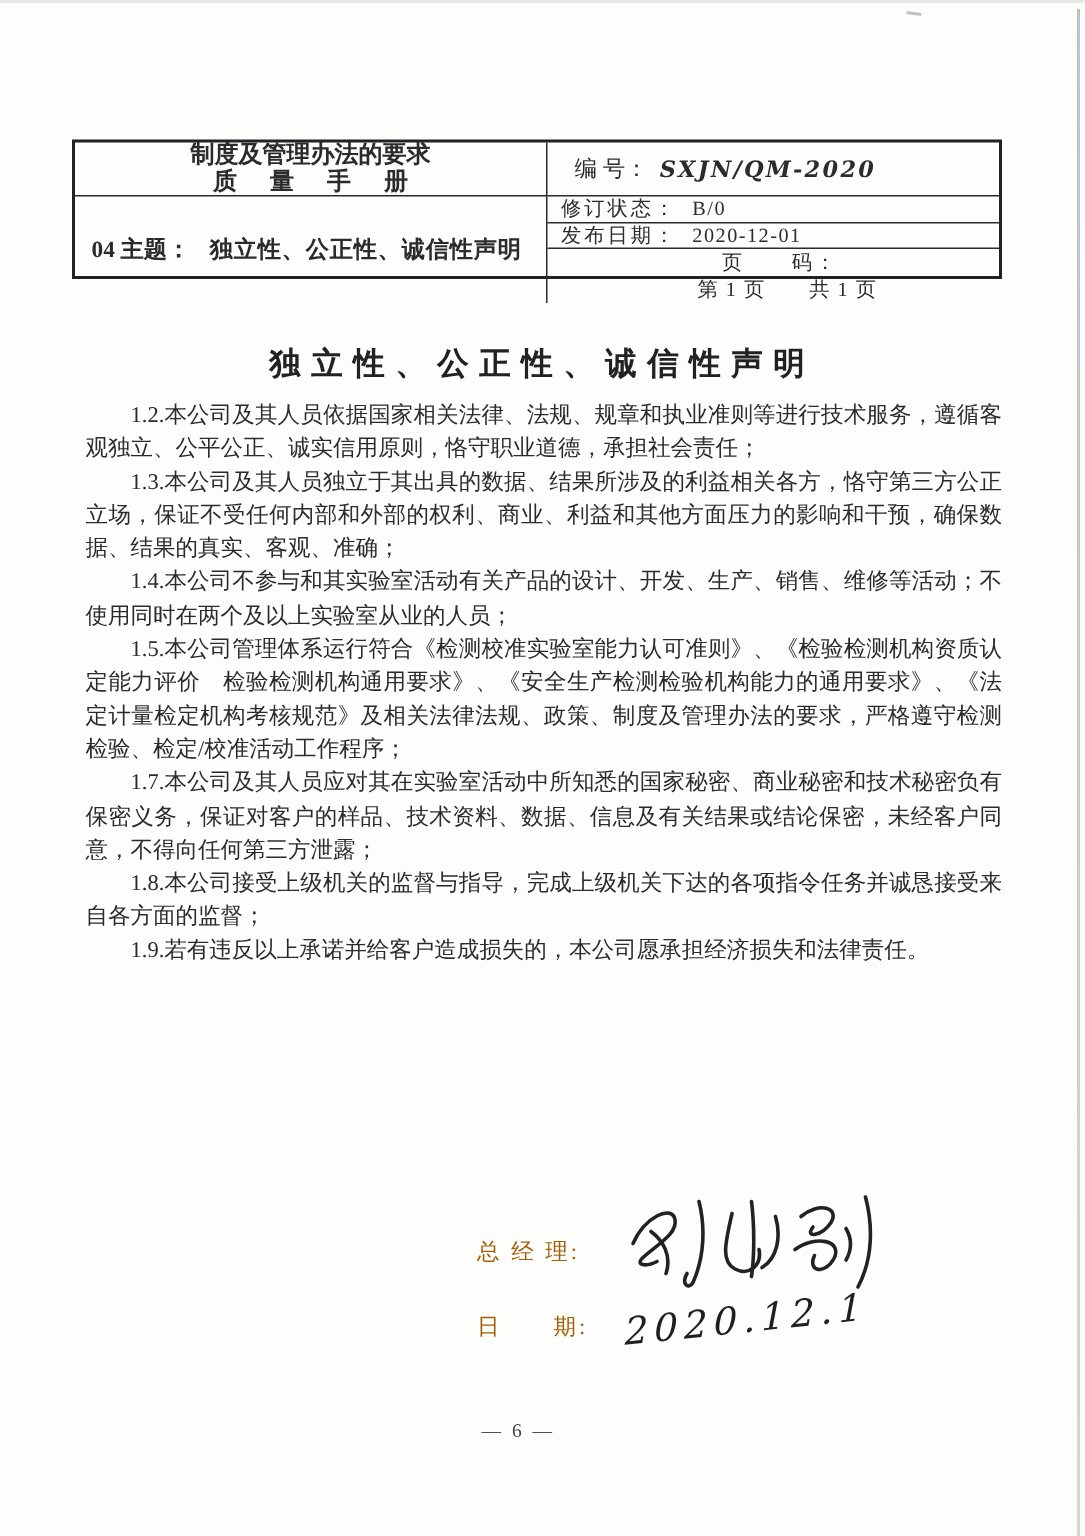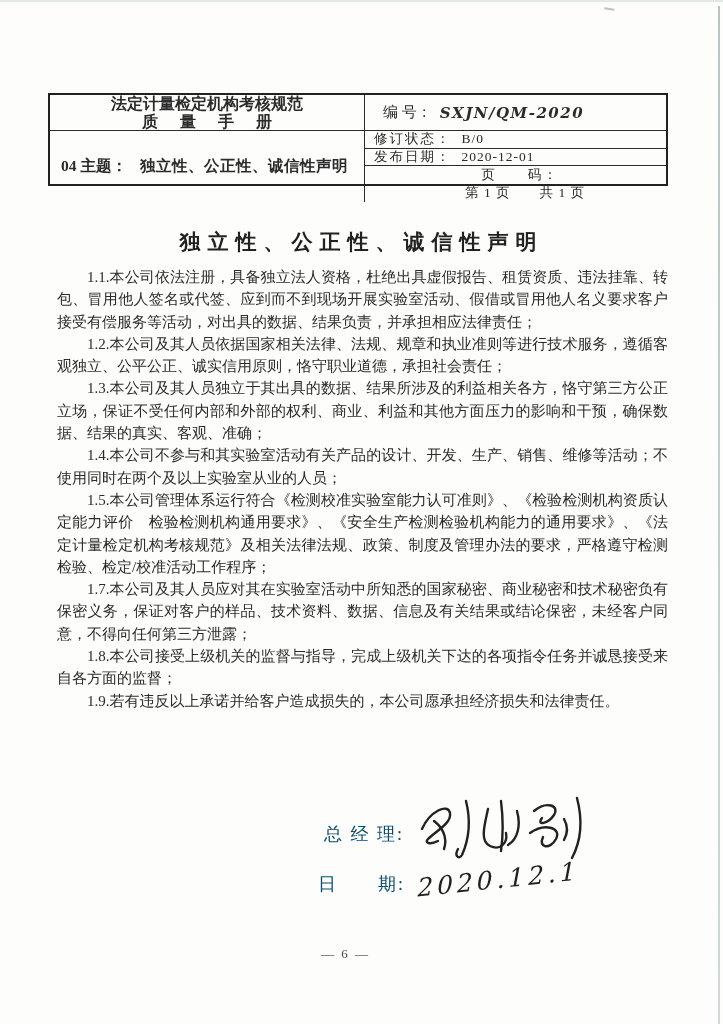--- a/index.html
+++ b/index.html
@@ -76,22 +76,22 @@
     position:absolute;left:57px;top:266px;width:611px;
     font-size:15px;line-height:22.3px;
     text-align:justify;
   }
   .doc-body p{margin:0;text-indent:2em;}
 
   
   .sign-block{position:absolute;left:318px;top:812px;width:340px;}
   .sign-row{display:flex;align-items:center;height:44px;}
   .sign-label{
-    font-size:18px;letter-spacing:2px;color:#0c4a6e;
-    white-space:pre;flex:0 0 86px;text-align:right;
+    font-size:15px;letter-spacing:2px;color:#a16207;
+    white-space:pre;flex:0 0 86px;
   }
   .sign-svg{margin-left:10px;margin-top:-14px;}
   .date-row{margin-top:8px;height:40px;}
   .date-hand{
     margin-left:12px;margin-top:-10px;
     font-family:"DejaVu Serif", serif;font-style:italic;
     font-size:25px;letter-spacing:4px;color:#1f1f1f;
     transform:rotate(-6deg) skewX(-6deg);
     white-space:nowrap;
   }
@@ -107,21 +107,21 @@
 <body>
 
 <div class="page">
 
   <div class="scan-edge-top"></div>
   <div class="scan-edge-right"></div>
   <div class="scan-speck"></div>
 
   <div class="header-table">
     <div class="cell cell-company">
-      <div>法定计量检定机构考核规范</div>
+      <div>制度及管理办法的要求</div>
       <div class="company-line2">质 量 手 册</div>
     </div>
     <div class="cell cell-subject">
       <span>04 主题：</span>
       <span class="subject-value">独立性、公正性、诚信性声明</span>
     </div>
     <div class="cell cell-docnum">
       <span class="label">编 号：</span>
       <span class="value">SXJN/QM-2020</span>
     </div>
@@ -135,21 +135,20 @@
     </div>
     <div class="cell cell-r cell-pagenum">
       <span class="label">页　　码：</span>
       <span class="value">第 1 页　　共 1 页</span>
     </div>
   </div>
 
   <div class="doc-title">独立性、公正性、诚信性声明</div>
 
   <div class="doc-body">
-    <p>1.1.本公司依法注册，具备独立法人资格，杜绝出具虚假报告、租赁资质、违法挂靠、转包、冒用他人签名或代签、应到而不到现场开展实验室活动、假借或冒用他人名义要求客户接受有偿服务等活动，对出具的数据、结果负责，并承担相应法律责任；</p>
     <p>1.2.本公司及其人员依据国家相关法律、法规、规章和执业准则等进行技术服务，遵循客观独立、公平公正、诚实信用原则，恪守职业道德，承担社会责任；</p>
     <p>1.3.本公司及其人员独立于其出具的数据、结果所涉及的利益相关各方，恪守第三方公正立场，保证不受任何内部和外部的权利、商业、利益和其他方面压力的影响和干预，确保数据、结果的真实、客观、准确；</p>
     <p>1.4.本公司不参与和其实验室活动有关产品的设计、开发、生产、销售、维修等活动；不使用同时在两个及以上实验室从业的人员；</p>
     <p>1.5.本公司管理体系运行符合《检测校准实验室能力认可准则》、《检验检测机构资质认定能力评价　检验检测机构通用要求》、《安全生产检测检验机构能力的通用要求》、《法定计量检定机构考核规范》及相关法律法规、政策、制度及管理办法的要求，严格遵守检测检验、检定/校准活动工作程序；</p>
     <p>1.7.本公司及其人员应对其在实验室活动中所知悉的国家秘密、商业秘密和技术秘密负有保密义务，保证对客户的样品、技术资料、数据、信息及有关结果或结论保密，未经客户同意，不得向任何第三方泄露；</p>
     <p>1.8.本公司接受上级机关的监督与指导，完成上级机关下达的各项指令任务并诚恳接受来自各方面的监督；</p>
     <p>1.9.若有违反以上承诺并给客户造成损失的，本公司愿承担经济损失和法律责任。</p>
   </div>
 
   <div class="sign-block">

